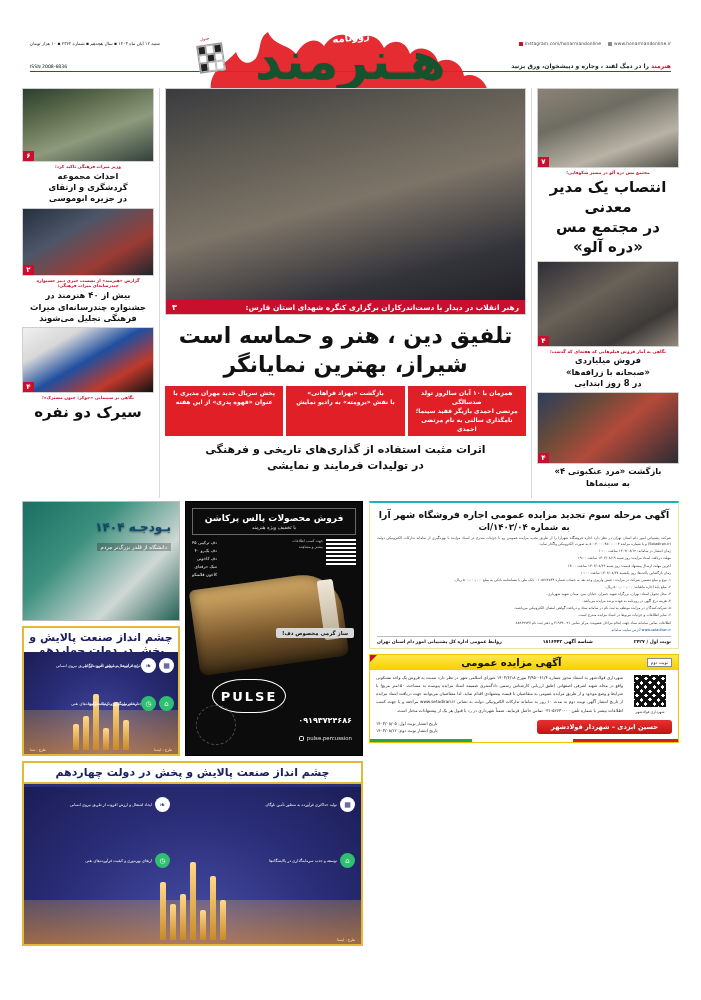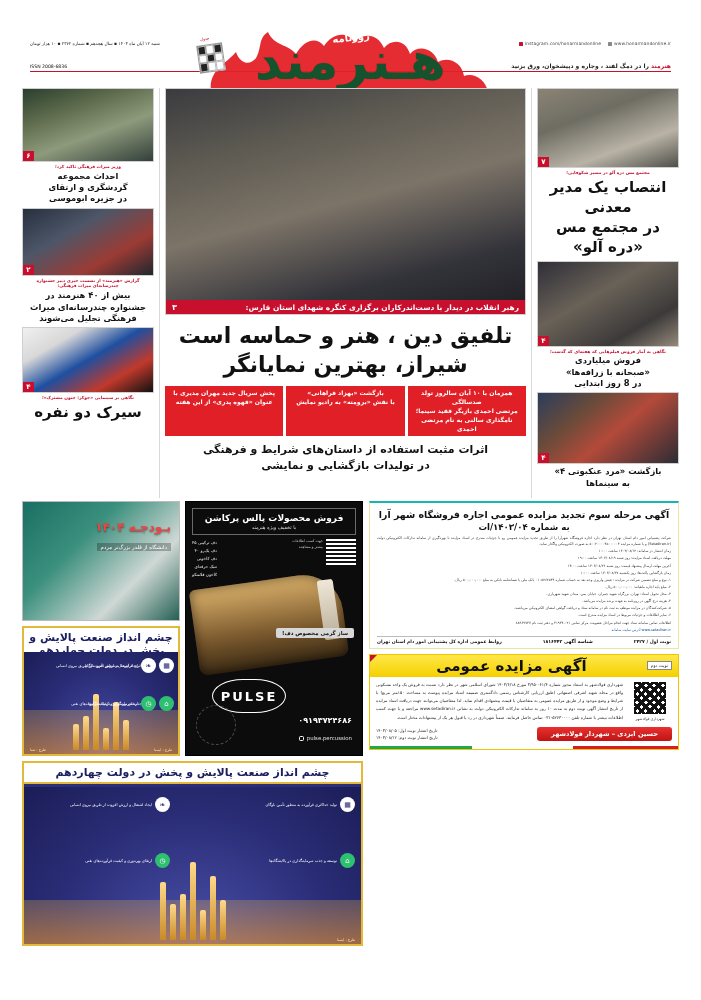--- a/index.html
+++ b/index.html
@@ -144,21 +144,21 @@
   .tender-foot .rightf { color:#111; }
   .tender-foot .leftf { color:#111; }
 
   
   .mozayede { border:1px solid #f2c400; background:#fff; position:relative; }
   .moz-header {
     background:linear-gradient(180deg,#ffe84a 0%, #f5d000 100%);
     display:flex; align-items:center; justify-content:space-between;
     padding:2px 6px; position:relative;
   }
-  .moz-title { flex:1; text-align:center; font-size:15px; font-weight:bold; color:#111; }
+  .moz-title { flex:1; text-align:center; font-size:10px; font-weight:bold; color:#111; }
   .moz-badge { border:1px solid #888; background:#fff; font-size:4.4px; padding:1px 3px; color:#222; }
   .moz-corner { position:absolute; left:0; top:0; width:0;height:0;
     border-top:7px solid #c8102e; border-right:7px solid transparent; }
   .moz-body { display:flex; gap:5px; padding:4px 6px 3px; }
   .moz-logo { width:44px; text-align:center; flex-shrink:0; }
   .moz-glyph {
     width:34px; height:34px; margin:0 auto 2px;
     background:
       repeating-linear-gradient(45deg,#111 0 3px,transparent 3px 6px),
       repeating-linear-gradient(-45deg,#111 0 3px,transparent 3px 6px);
@@ -208,21 +208,21 @@
   .pulse-phone { position:absolute; right:10px; bottom:30px; font-size:8px; font-weight:bold; color:#fff; direction:ltr;}
   .pulse-ig { position:absolute; right:10px; bottom:14px; font-size:5.4px; color:#e2e2e2; direction:ltr; display:flex; gap:3px; align-items:center;}
   .ig-sq { width:5px;height:5px;border:1px solid #fff;border-radius:1.5px;display:inline-block; }
   .pulse-seal { position:absolute; left:10px; bottom:10px; width:40px;height:40px;border-radius:50%;
      border:1px dashed #777; opacity:.6; }
 
   
   .budget { position:relative; border:1px solid #bbb; height:120px; overflow:hidden; }
   .budget .ph { height:100%; background:linear-gradient(135deg,#1b6f63 0%, #3a8f7d 35%, #cfd8d4 70%, #246054 100%); }
   .budget-txt { position:absolute; right:8px; top:18px; text-align:right; }
-  .budget-h1 { font-size:12px; font-weight:bold; color:#ef4444; letter-spacing:1px; text-shadow:0 1px 2px rgba(0,0,0,.5); }
+  .budget-h1 { font-size:12px; font-weight:bold; color:#0c4a6e; letter-spacing:1px; text-shadow:0 1px 2px rgba(0,0,0,.5); }
   .budget-h2 { font-size:5.4px; color:#fff; background:rgba(0,0,0,.25); padding:1px 4px; margin-top:2px; display:inline-block; }
 
   
   .info {
     position:relative; border:2px solid #e2b93b; background:#2b2e78; height:215px; overflow:hidden;
   }
   .info-title {
     background:#fff; color:#1d2060; font-size:11px; font-weight:bold; text-align:center;
     padding:3px 2px; border-bottom:2px solid #e2b93b;
   }
@@ -356,22 +356,22 @@
           <div>بازگشت «بهزاد فراهانی»</div>
           <div>با نقش «برومته» به رادیو نمایش</div>
         </div>
         <div class="redbox">
           <div>پخش سریال جدید مهران مدیری با</div>
           <div>عنوان «قهوه پدری» از این هفته</div>
         </div>
       </div>
 
       <h2 class="sub-head">
-        <div>اثرات مثبت استفاده از داستان‌های شرایط و فرهنگی</div>
-        <div>در تولیدات بازگشایی و نمایشی</div>
+        <div>اثرات مثبت استفاده از گذاری‌های تاریخی و فرهنگی</div>
+        <div>در تولیدات فرمایند و نمایشی</div>
       </h2>
     </div>
 
     <div class="vdiv"></div>
 
     <div class="col-right">
 
       <article class="scard">
         <div class="sphoto">
           <div class="ph ph-d" style="height:72px"></div>

